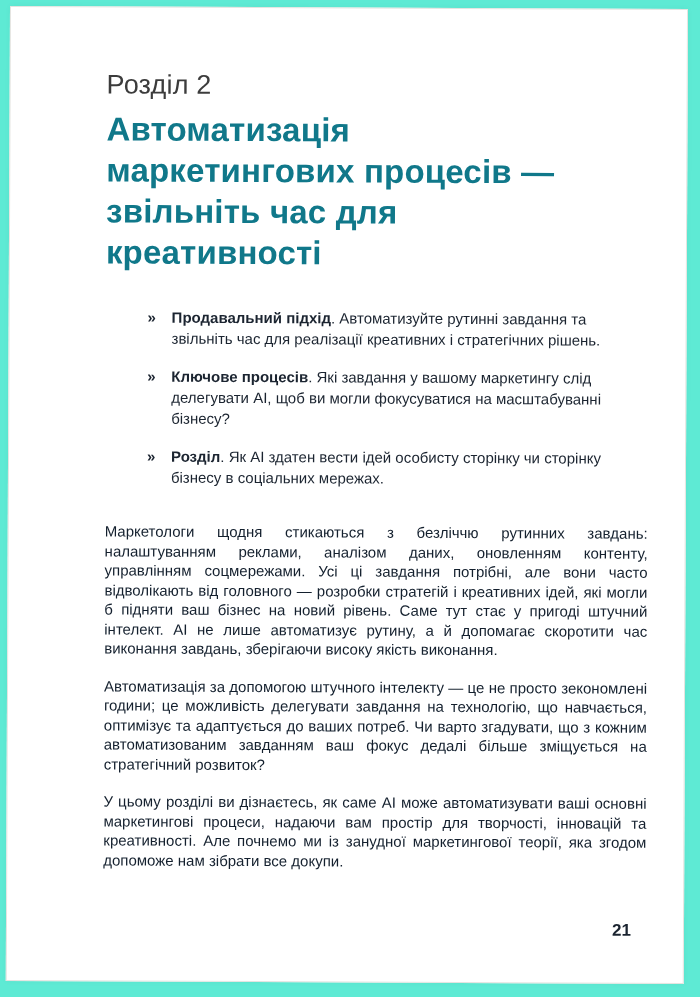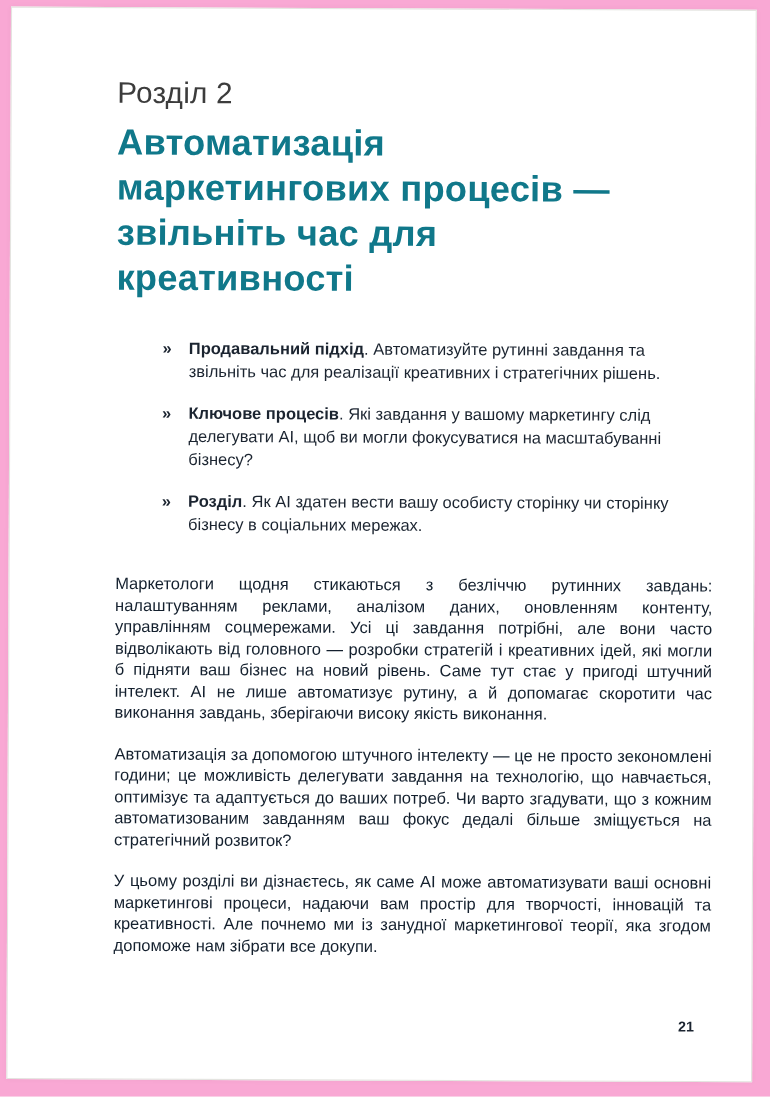--- a/index.html
+++ b/index.html
@@ -7,21 +7,21 @@
     padding: 0;
     background: #fbfbf9;
     font-family: "Liberation Sans", sans-serif;
     -webkit-font-smoothing: antialiased;
   }
   .canvas {
     width: 700px;
     height: 997px;
     overflow: hidden;
     position: relative;
-    background: #f9a8d4;
+    background: #5eead4;
   }
   .page {
     position: absolute;
     left: 10px;
     top: 6px;
     width: 678px;
     height: 975px;
     background: #ffffff;
     border: 1px solid #e4e4e0;
     box-shadow: 0 0 6px rgba(0,0,0,0.04);
@@ -72,21 +72,21 @@
     font-size: 15px;
     line-height: 19.5px;
     color: #14202e;
     text-align: justify;
     margin-bottom: 18px;
   }
   .page-number {
     position: absolute;
     right: 52px;
     bottom: 42px;
-    font-size: 13px;
+    font-size: 17px;
     font-weight: 700;
     color: #1b2430;
   }
 </style>
 </head>
 <body>
 
 <div class="canvas">
   <div class="page">
 
@@ -106,21 +106,21 @@
         <span class="bullet-body"><span class="bullet-lead">Продавальний підхід</span><span>. Автоматизуйте рутинні завдання та звільніть час для реалізації креативних і стратегічних рішень.</span></span>
       </div>
 
       <div class="bullet-item">
         <span class="bullet-marker">»</span>
         <span class="bullet-body"><span class="bullet-lead">Ключове процесів</span><span>. Які завдання у вашому маркетингу слід делегувати AI, щоб ви могли фокусуватися на масштабуванні бізнесу?</span></span>
       </div>
 
       <div class="bullet-item">
         <span class="bullet-marker">»</span>
-        <span class="bullet-body"><span class="bullet-lead">Розділ</span><span>. Як AI здатен вести вашу особисту сторінку чи сторінку бізнесу в соціальних мережах.</span></span>
+        <span class="bullet-body"><span class="bullet-lead">Розділ</span><span>. Як AI здатен вести ідей особисту сторінку чи сторінку бізнесу в соціальних мережах.</span></span>
       </div>
 
     </div>
 
     <div class="paragraphs">
       <div class="body-paragraph">Маркетологи щодня стикаються з безліччю рутинних завдань: налаштуванням реклами, аналізом даних, оновленням контенту, управлінням соцмережами. Усі ці завдання потрібні, але вони часто відволікають від головного — розробки стратегій і креативних ідей, які могли б підняти ваш бізнес на новий рівень. Саме тут стає у пригоді штучний інтелект. AI не лише автоматизує рутину, а й допомагає скоротити час виконання завдань, зберігаючи високу якість виконання.</div>
       <div class="body-paragraph">Автоматизація за допомогою штучного інтелекту — це не просто зекономлені години; це можливість делегувати завдання на технологію, що навчається, оптимізує та адаптується до ваших потреб. Чи варто згадувати, що з кожним автоматизованим завданням ваш фокус дедалі більше зміщується на стратегічний розвиток?</div>
       <div class="body-paragraph">У цьому розділі ви дізнаєтесь, як саме AI може автоматизувати ваші основні маркетингові процеси, надаючи вам простір для творчості, інновацій та креативності. Але почнемо ми із занудної маркетингової теорії, яка згодом допоможе нам зібрати все докупи.</div>
     </div>
 

